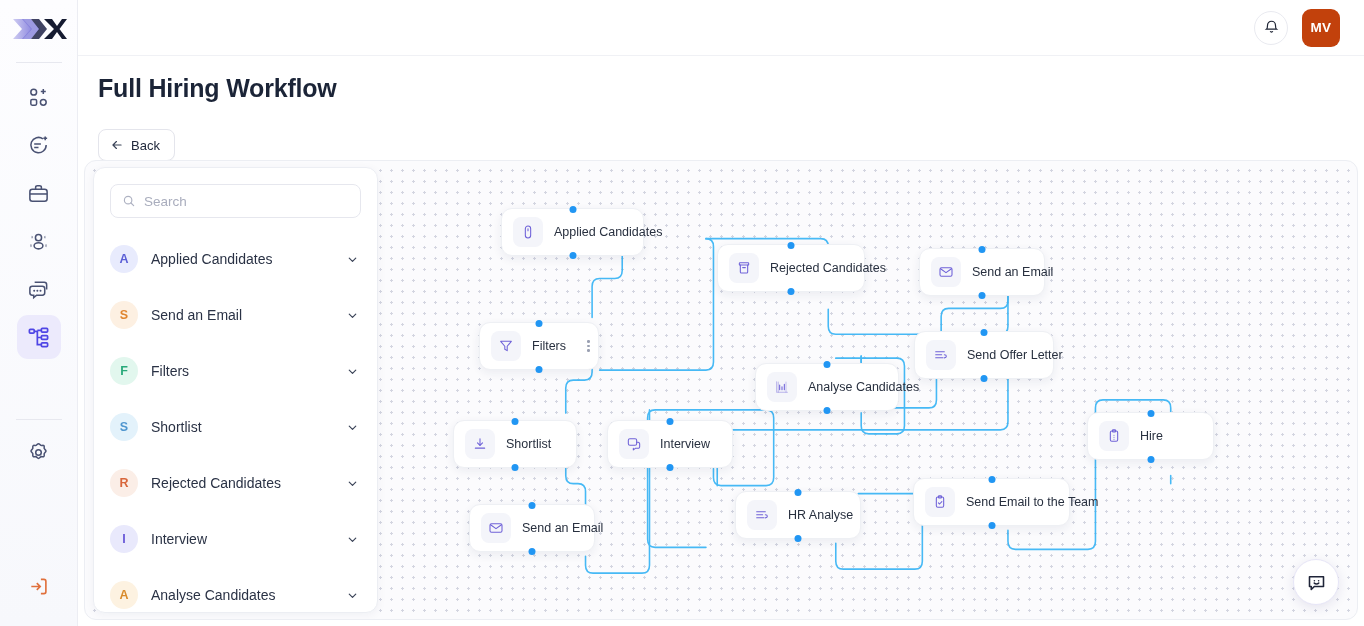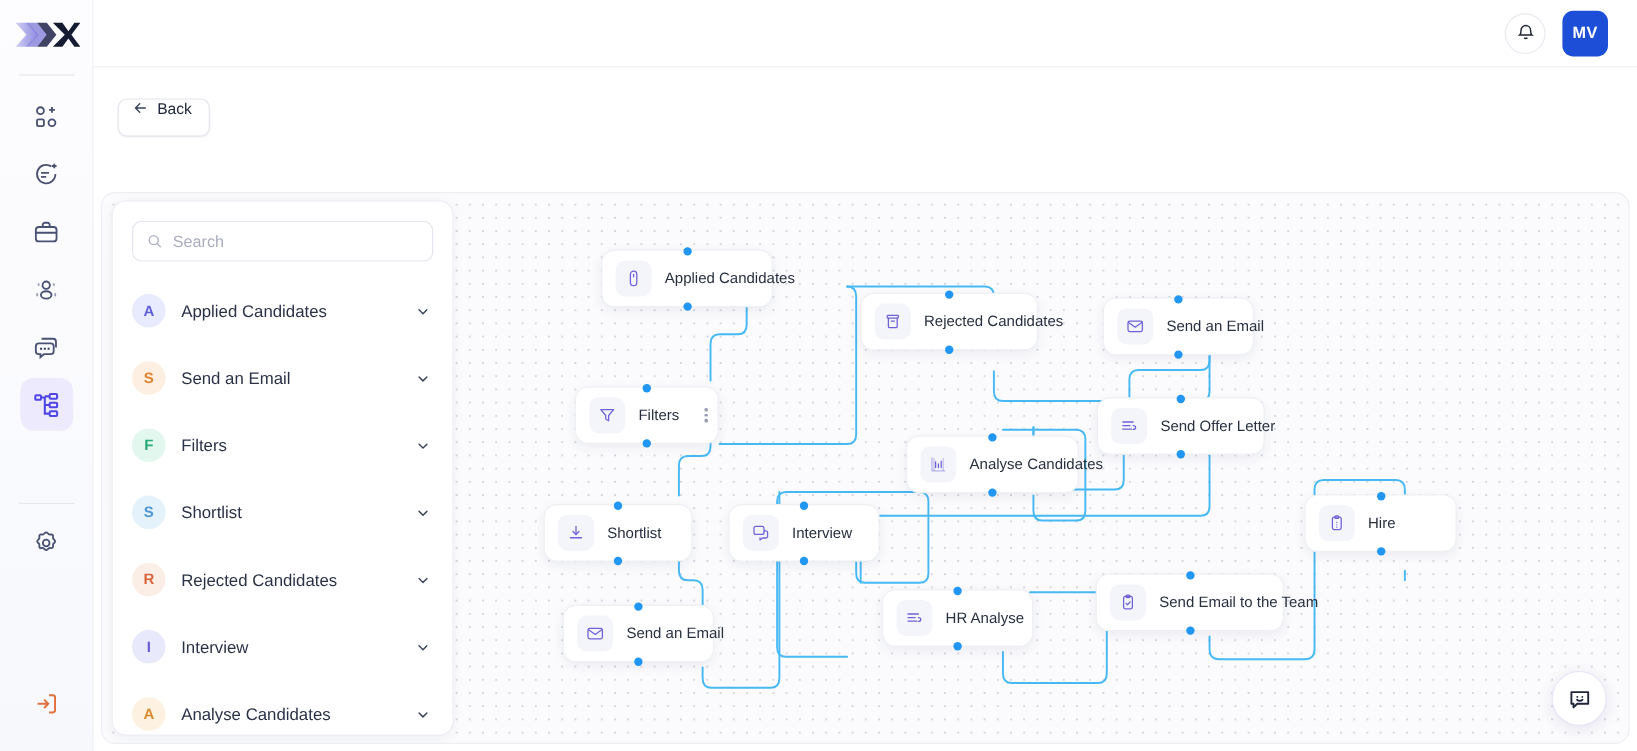--- a/index.html
+++ b/index.html
@@ -45,36 +45,36 @@
     border-bottom: 1px solid #f0f1f5;
   }
   .bell {
     width: 34px; height: 34px; border-radius: 50%;
     border: 1px solid #e9eaf0; background:#fff;
     display: flex; align-items: center; justify-content: center; cursor: pointer;
   }
   .bell svg { width: 17px; height: 17px; }
   .avatar {
     width: 38px; height: 38px; border-radius: 9px;
-    background: #1d4ed8; color: #fff; font-size: 13.5px; font-weight: 700;
+    background: #c2410c; color: #fff; font-size: 13.5px; font-weight: 700;
     display: flex; align-items: center; justify-content: center; letter-spacing: .4px;
     cursor: pointer;
   }
 
   .page-title {
     font-size: 25px; font-weight: 700; color: #1b2437;
     padding: 18px 0 0 20px; letter-spacing: -0.2px;
   }
 
   .toolbar {
     position: relative; height: 56px; padding-left: 20px;
     display: flex; align-items: center;
   }
   .back-btn {
-    display: inline-flex; align-items: flex-start; gap: 7px;
+    display: inline-flex; align-items: center; gap: 7px;
     height: 32px; padding: 0 14px 0 11px;
     border: 1px solid #e4e5ec; border-radius: 8px; background: #fff;
     font-size: 13px; color: #222a3d; cursor: pointer;
     box-shadow: 0 1px 1px rgba(20,25,50,.03);
     margin-top: 28px;
   }
   .back-btn svg { width: 14px; height: 14px; }
   .tabs {
     position: absolute; left: 0; right: 0; bottom: 0;
     display: flex; justify-content: center; pointer-events: none;
@@ -260,20 +260,21 @@
     <div class="topbar">
       <div class="bell">
         <svg viewBox="0 0 24 24" fill="none" stroke="#1d2333" stroke-width="1.7">
           <path d="M12 3.2a5.6 5.6 0 0 0-5.6 5.6c0 4.3-1.6 5.6-1.6 5.6h14.4s-1.6-1.3-1.6-5.6A5.6 5.6 0 0 0 12 3.2Z"></path>
           <path d="M10.2 17.4a2 2 0 0 0 3.6 0"></path>
         </svg>
       </div>
       <div class="avatar">MV</div>
     </div>
 
+    <div class="page-title">Full Hiring Workflow</div>
 
     <div class="toolbar">
       <div class="back-btn">
         <svg viewBox="0 0 24 24" fill="none" stroke="#394257" stroke-width="2" stroke-linecap="round" stroke-linejoin="round">
           <path d="M19 12H5M11 6l-6 6 6 6"></path>
         </svg>
         <span>Back</span>
       </div>
     </div>
 

